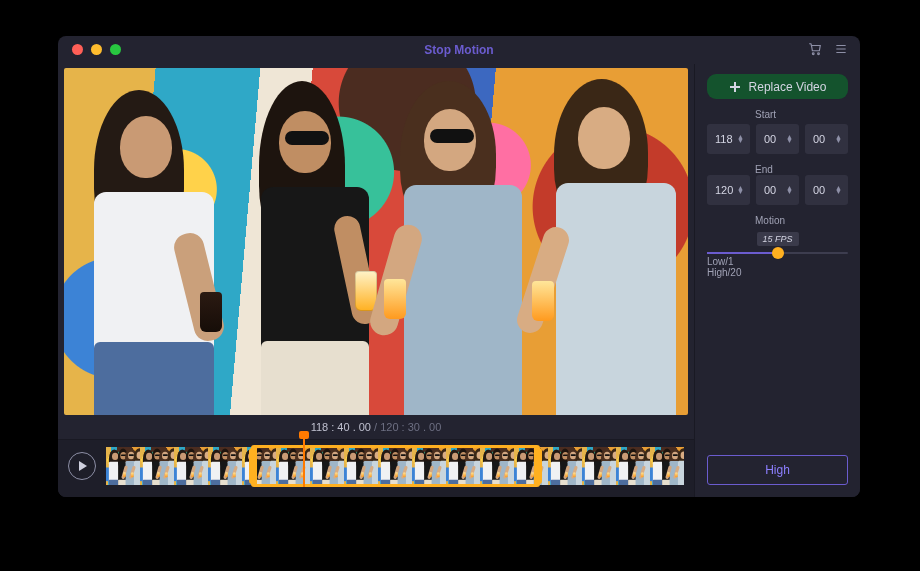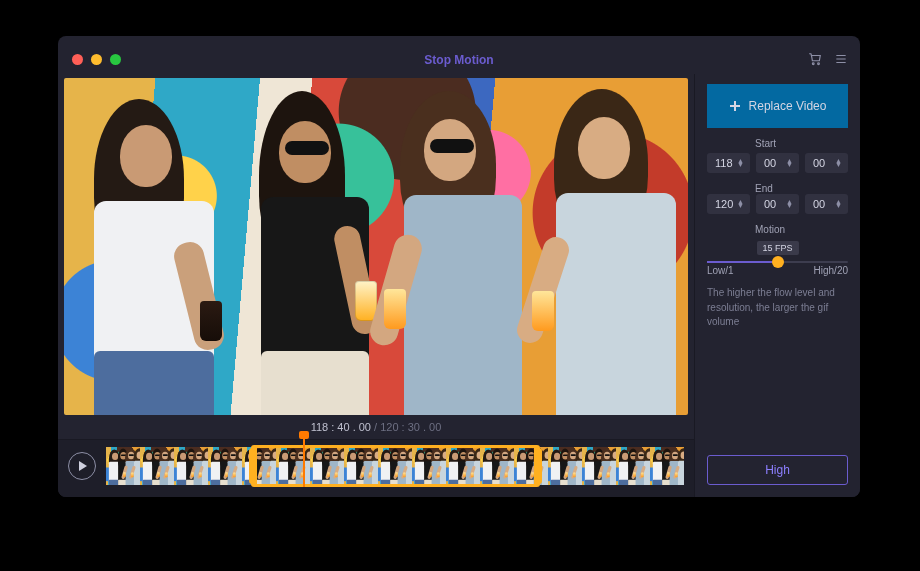--- a/index.html
+++ b/index.html
@@ -1,20 +1,20 @@
 <!DOCTYPE html>
 <html><head>
 <meta charset="utf-8">
 <style>
   * { box-sizing: border-box; margin: 0; padding: 0; font-family: -apple-system, BlinkMacSystemFont, "Segoe UI", Helvetica, Arial, sans-serif; }
   body { background:#000; width:920px; height:571px; overflow:hidden; position:relative; }
   .window { position:absolute; left:58px; top:36px; width:802px; height:461px; background:#232330; border-radius:8px; box-shadow:0 10px 40px rgba(0,0,0,.6); display:flex; flex-direction:column; overflow:hidden; }
 
   
-  .titlebar { height:28px; flex:0 0 28px; display:flex; align-items:center; position:relative;margin-top:10px; }
+  .titlebar { height:28px; flex:0 0 28px; display:flex; align-items:center; position:relative; }
   .traffic { position:absolute; left:14px; top:8px; display:flex; gap:8px; }
   .traffic span { width:11px; height:11px; border-radius:50%; display:block; }
   .tl-close { background:#ff5f57; } .tl-min { background:#febc2e; } .tl-max { background:#28c840; }
   .titlebar .title { width:100%; text-align:center; font-size:12px; font-weight:600; color:#6b5ccf; }
   .titlebar .right { position:absolute; right:12px; top:6px; display:flex; gap:12px; align-items:center; color:#8d8fa6; }
   .titlebar .right svg { width:14px; height:14px; }
 
   .body { flex:1; display:flex; min-height:0; }
 
   
@@ -31,34 +31,34 @@
   .frames > div { flex:1; }
   .sel { position:absolute; top:-2px; bottom:-2px; left:25%; width:50%; border:3px solid #ffb020; border-radius:3px; pointer-events:none; }
   .sel .handle { position:absolute; top:0; bottom:0; width:8px; background:#ffb020; }
   .sel .handle.l { left:-5px; border-radius:3px 0 0 3px; }
   .sel .handle.r { right:-5px; border-radius:0 3px 3px 0; }
   .cursor { position:absolute; top:-10px; bottom:-2px; left:34%; width:2px; background:#ff7a00; }
   .cursor:before { content:""; position:absolute; top:-6px; left:-4px; width:10px; height:8px; background:#ff7a00; border-radius:2px; }
 
   
   .side { width:166px; flex:0 0 166px; background:#232330; border-left:1px solid #191923; padding:10px 12px 12px 12px; display:flex; flex-direction:column; gap:10px; }
-  .btn { background:#0369a1; color:#d4d5e3; border:none; height:44px; border-radius:0; font-size:12px; display:flex; align-items:center; justify-content:center; gap:8px; cursor:pointer; }
+  .btn { background:#14532d; color:#d4d5e3; border:none; height:25px; border-radius:9px; font-size:12px; display:flex; align-items:center; justify-content:center; gap:8px; cursor:pointer; }
   .btn svg { width:12px; height:12px; stroke:#d4d5e3; stroke-width:2; fill:none; }
   .label { font-size:10px; color:#a0a2b5;margin-left:48px; }
   .triple { display:flex; gap:6px; }
-  .spin { flex:1; height:20px; background:#313140; border-radius:3px; display:flex; align-items:center; justify-content:space-between; padding:0 6px 0 8px; font-size:11px; color:#d4d5e3; }
+  .spin { flex:1; height:30px; background:#313140; border-radius:3px; display:flex; align-items:center; justify-content:space-between; padding:0 6px 0 8px; font-size:11px; color:#d4d5e3; }
   .spin .arrows { display:flex; flex-direction:column; line-height:4px; font-size:7px; color:#8d8fa6; }
   .select { height:26px; background:#313140; border-radius:3px; display:flex; align-items:center; justify-content:space-between; padding:0 8px; font-size:11px; color:#d4d5e3; }
   .select .chev { font-size:8px; color:#8d8fa6; line-height:4px; }
-  .slider-wrap { position:relative; height:22px; }
+  .slider-wrap { position:relative; height:22px;font-style:italic; }
   .fps-badge { position:absolute; top:-4px; left:50%; transform:translateX(-50%); background:#3a3a4a; color:#d4d5e3; font-size:9px; padding:2px 6px; border-radius:2px; white-space:nowrap; }
   .track { position:absolute; left:0; right:0; bottom:4px; height:2px; background:#3d3d4f; border-radius:2px; }
   .track .fill { position:absolute; left:0; top:0; bottom:0; width:50%; background:#6b5ccf; }
   .thumb { position:absolute; bottom:-1px; left:50%; width:12px; height:12px; margin-left:-6px; background:#ffb020; border-radius:50%; }
-  .range-labels { display:flex; justify-content:space-between; font-size:10px; color:#a0a2b5; margin-top:-2px; }
+  .range-labels { display:flex; justify-content:space-between; font-size:10px; color:#a0a2b5; margin-top:-2px;flex-direction:column; }
   .hint { font-size:10px; color:#7c7e93; line-height:1.45; }
   .spacer { flex:1; }
   .next { height:30px; border:1px solid #6b5ccf; border-radius:3px; color:#8d7fff; background:transparent; font-size:12px; display:flex; align-items:center; justify-content:center; cursor:pointer; }
 
   
   .scene { position:absolute; inset:0; }
   .mural { position:absolute; inset:0; background:
       radial-gradient(circle at 18% 35%, #ffd24a 0 40px, transparent 41px),
       radial-gradient(circle at 44% 30%, #37c19a 0 55px, transparent 56px),
       radial-gradient(circle at 68% 28%, #ff6fa3 0 42px, transparent 43px),
@@ -890,21 +890,20 @@
               <div class="fill"></div>
             </div>
           <div class="thumb"></div>
         </div>
         <div class="range-labels">
           <span>Low/1</span>
           <span>High/20</span>
         </div>
       </div>
 
-      <div class="hint">The higher the flow level and resolution, the larger the gif volume</div>
 
       <div class="spacer"></div>
 
       <div class="next">
         <span>High</span>
       </div>
     </div>
   </div>
 </div>
 

